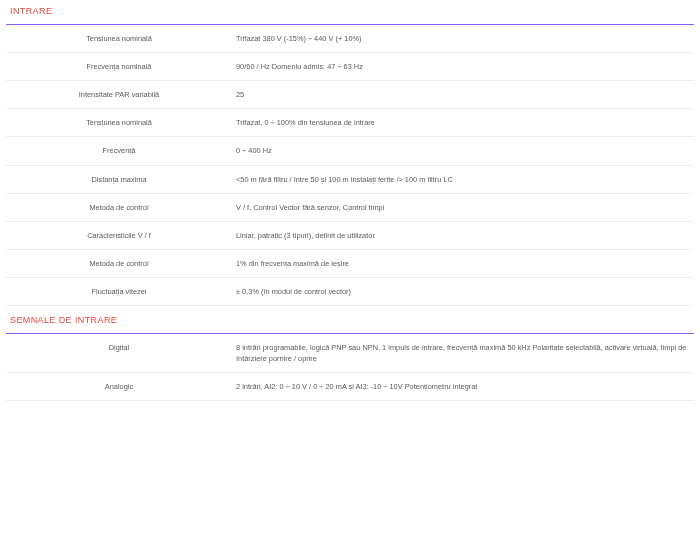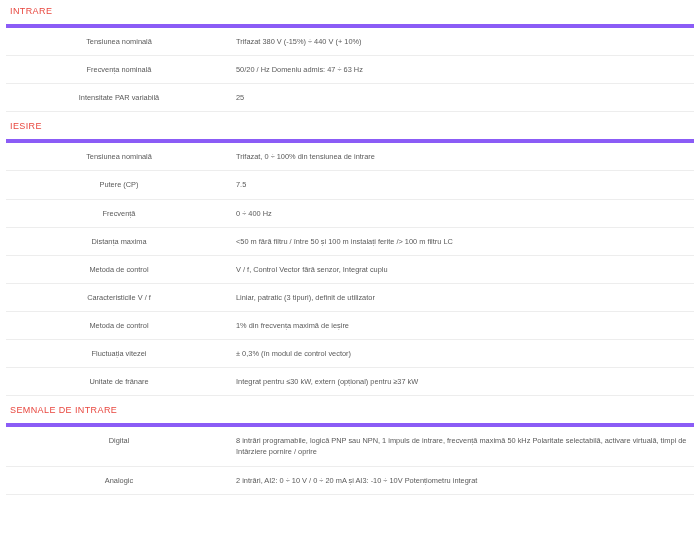--- a/index.html
+++ b/index.html
@@ -18,21 +18,21 @@
   .spec-sheet {
     width: 700px;
     box-sizing: border-box;
     padding: 0 6px;
   }
   .section-title {
     color: #e8473f;
     font-size: 9px;
     letter-spacing: 0.4px;
     padding: 9px 4px 8px 4px;
-    border-bottom: 4px solid #8b5cf6;
+    border-bottom: 1px solid #8b5cf6;
     text-transform: uppercase;
   }
   .section-title.first {
     padding-top: 6px;
   }
   table.spec-table {
     width: 100%;
     border-collapse: collapse;
     table-layout: fixed;
   }
@@ -63,72 +63,63 @@
 
   <div class="section-title first">INTRARE</div>
   <table class="spec-table">
     <tbody>
       <tr>
         <td class="label-cell">Tensiunea nominală</td>
         <td class="value-cell">Trifazat 380 V (-15%) ÷ 440 V (+ 10%)</td>
       </tr>
       <tr>
         <td class="label-cell">Frecvența nominală</td>
-        <td class="value-cell">50/20 / Hz Domeniu admis: 47 ÷ 63 Hz</td>
+        <td class="value-cell">90/60 / Hz Domeniu admis: 47 ÷ 63 Hz</td>
       </tr>
       <tr>
         <td class="label-cell">Intensitate PAR variabilă</td>
         <td class="value-cell">25</td>
       </tr>
     </tbody>
   </table>
 
-  <div class="section-title">IESIRE</div>
   <table class="spec-table">
     <tbody>
       <tr>
         <td class="label-cell">Tensiunea nominală</td>
         <td class="value-cell">Trifazat, 0 ÷ 100% din tensiunea de intrare</td>
-      </tr>
-      <tr>
-        <td class="label-cell">Putere (CP)</td>
-        <td class="value-cell">7.5</td>
       </tr>
       <tr>
         <td class="label-cell">Frecvență</td>
         <td class="value-cell">0 ÷ 400 Hz</td>
       </tr>
       <tr>
         <td class="label-cell">Distanța maxima</td>
         <td class="value-cell">&lt;50 m fără filtru / între 50 și 100 m instalați ferite /&gt; 100 m filtru LC</td>
       </tr>
     </tbody>
   </table>
 
   <table class="spec-table">
     <tbody>
       <tr>
         <td class="label-cell">Metoda de control</td>
-        <td class="value-cell">V / f, Control Vector fără senzor, Integrat cuplu</td>
+        <td class="value-cell">V / f, Control Vector fără senzor, Control timpi</td>
       </tr>
       <tr>
         <td class="label-cell">Caracteristicile V / f</td>
         <td class="value-cell">Liniar, patratic (3 tipuri), definit de utilizator</td>
       </tr>
       <tr>
         <td class="label-cell">Metoda de control</td>
         <td class="value-cell">1% din frecvența maximă de ieșire</td>
       </tr>
       <tr>
         <td class="label-cell">Fluctuația vitezei</td>
         <td class="value-cell">± 0,3% (în modul de control vector)</td>
-      </tr>
-      <tr>
-        <td class="label-cell">Unitate de frânare</td>
-        <td class="value-cell">Integrat pentru ≤30 kW, extern (opțional) pentru ≥37 kW</td>
       </tr>
     </tbody>
   </table>
 
   <div class="section-title">SEMNALE DE INTRARE</div>
   <table class="spec-table">
     <tbody>
       <tr>
         <td class="label-cell">Digital</td>
         <td class="value-cell">8 intrări programabile, logică PNP sau NPN, 1 impuls de intrare, frecvență maximă 50 kHz Polaritate selectabilă, activare virtuală, timpi de întârziere pornire / oprire</td>

